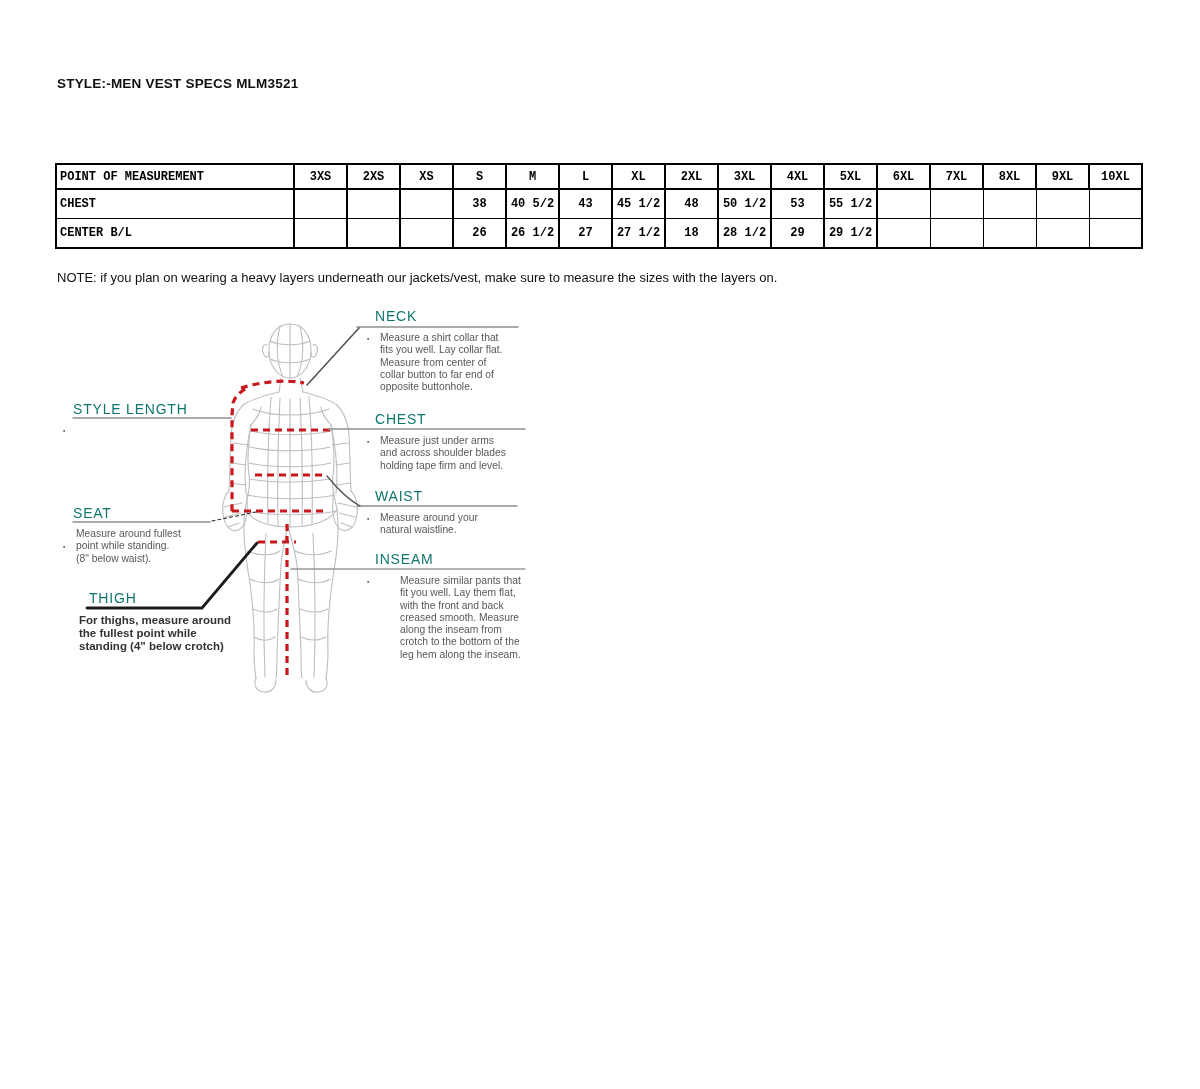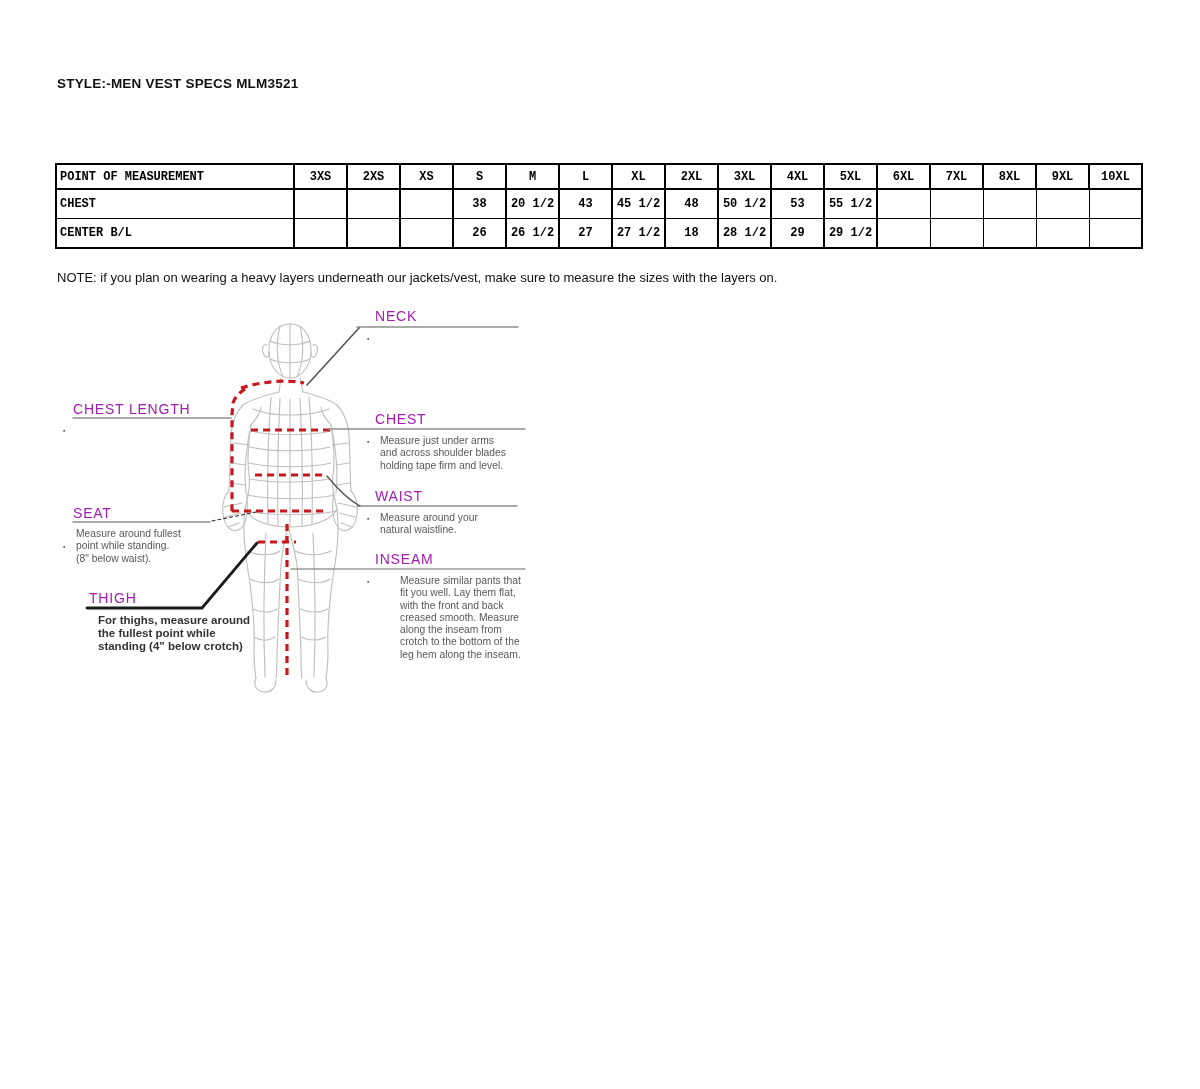--- a/index.html
+++ b/index.html
@@ -16,21 +16,21 @@
         font-size:12px;color:#000;}
   thead th{border-width:2px;height:23px;font-weight:700;}
   tbody td{height:28px;font-weight:700;}
   th.lab{width:231px;text-align:left;padding-left:3px;}
   td.lab{text-align:left;padding-left:3px;border-right-width:2px;}
   td.tk{border-right-width:2px;}
 
   
   .diagram{position:absolute;left:55px;top:295px;width:500px;height:405px;}
   .diagram svg{position:absolute;left:0;top:0;}
-  .gh{position:absolute;font-size:14px;letter-spacing:.8px;color:#a21caf;font-weight:400;white-space:nowrap;}
+  .gh{position:absolute;font-size:14px;letter-spacing:.8px;color:#0f766e;font-weight:400;white-space:nowrap;}
   .gp{position:absolute;font-size:10.3px;line-height:12.3px;color:#585858;white-space:pre-line;display:flex;}
   .gp .bullet{width:13px;flex:0 0 13px;font-size:7px;line-height:13px;color:#585858;}
   .gp .ptext{white-space:pre-line;}
   .gp-thigh{position:absolute;font-size:11.5px;line-height:12.8px;color:#333;font-weight:700;white-space:pre-line;}
 </style>
 </head>
 <body>
 
 <div class="title">STYLE:-MEN VEST SPECS MLM3521</div>
 
@@ -57,21 +57,21 @@
           <th>10XL</th>
         </tr>
       </thead>
     <tbody id="tbl-body">
         <tr>
           <td class="lab">CHEST</td>
           <td class="tk"></td>
           <td class="tk"></td>
           <td class="tk"></td>
           <td class="tk">38</td>
-          <td class="tk">20 1/2</td>
+          <td class="tk">40 5/2</td>
           <td class="tk">43</td>
           <td class="tk">45 1/2</td>
           <td class="tk">48</td>
           <td class="tk">50 1/2</td>
           <td class="tk">53</td>
           <td class="tk">55 1/2</td>
           <td></td>
           <td></td>
           <td></td>
           <td></td>
@@ -200,20 +200,25 @@
       <line class="ul" x1="18" y1="123" x2="176" y2="123" stroke="#8f8f8f" stroke-width="1.6"></line>
       <line class="ul" x1="18" y1="227" x2="155" y2="227" stroke="#8f8f8f" stroke-width="1.6"></line>
       <line x1="157" y1="226" x2="201" y2="217" stroke="#333" stroke-width="1.1" stroke-dasharray="3 3"></line>
       <path d="M32,313 L147,313 L202,248" stroke="#1b1b1b" stroke-width="2.8"></path>
     </g>
   </svg>
 
   <div class="gh" style="left:320px;top:13px;">NECK</div>
   <div class="gp" style="left:312px;top:37px;width:165px;">
     <span class="bullet">▪</span>
+    <span class="ptext">Measure a shirt collar that
+fits you well. Lay collar flat.
+Measure from center of
+collar button to far end of
+opposite buttonhole.</span>
   </div>
 
   <div class="gh" style="left:320px;top:116px;">CHEST</div>
   <div class="gp" style="left:312px;top:140px;width:170px;">
     <span class="bullet">▪</span>
     <span class="ptext">Measure just under arms
 and across shoulder blades
 holding tape firm and level.</span>
   </div>
 
@@ -229,30 +234,30 @@
     <span class="bullet">▪</span>
     <span class="ptext">Measure similar pants that
 fit you well. Lay them flat,
 with the front and back
 creased smooth. Measure
 along the inseam from
 crotch to the bottom of the
 leg hem along the inseam.</span>
   </div>
 
-  <div class="gh" style="left:18px;top:106px;">CHEST LENGTH</div>
+  <div class="gh" style="left:18px;top:106px;">STYLE LENGTH</div>
   <div class="gp" style="left:8px;top:129px;width:185px;">
     <span class="bullet">▪</span>
   </div>
 
   <div class="gh" style="left:18px;top:210px;">SEAT</div>
   <div class="gp" style="left:8px;top:233px;width:180px;align-items:center;">
     <span class="bullet">▪</span>
     <span class="ptext">Measure around fullest
 point while standing.
 (8" below waist).</span>
   </div>
 
   <div class="gh" style="left:34px;top:295px;">THIGH</div>
-  <div class="gp-thigh" style="left:43px;top:319px;width:190px;">For thighs, measure around
+  <div class="gp-thigh" style="left:24px;top:319px;width:190px;">For thighs, measure around
 the fullest point while
 standing (4" below crotch)</div>
 </div>
 
 </body></html>

